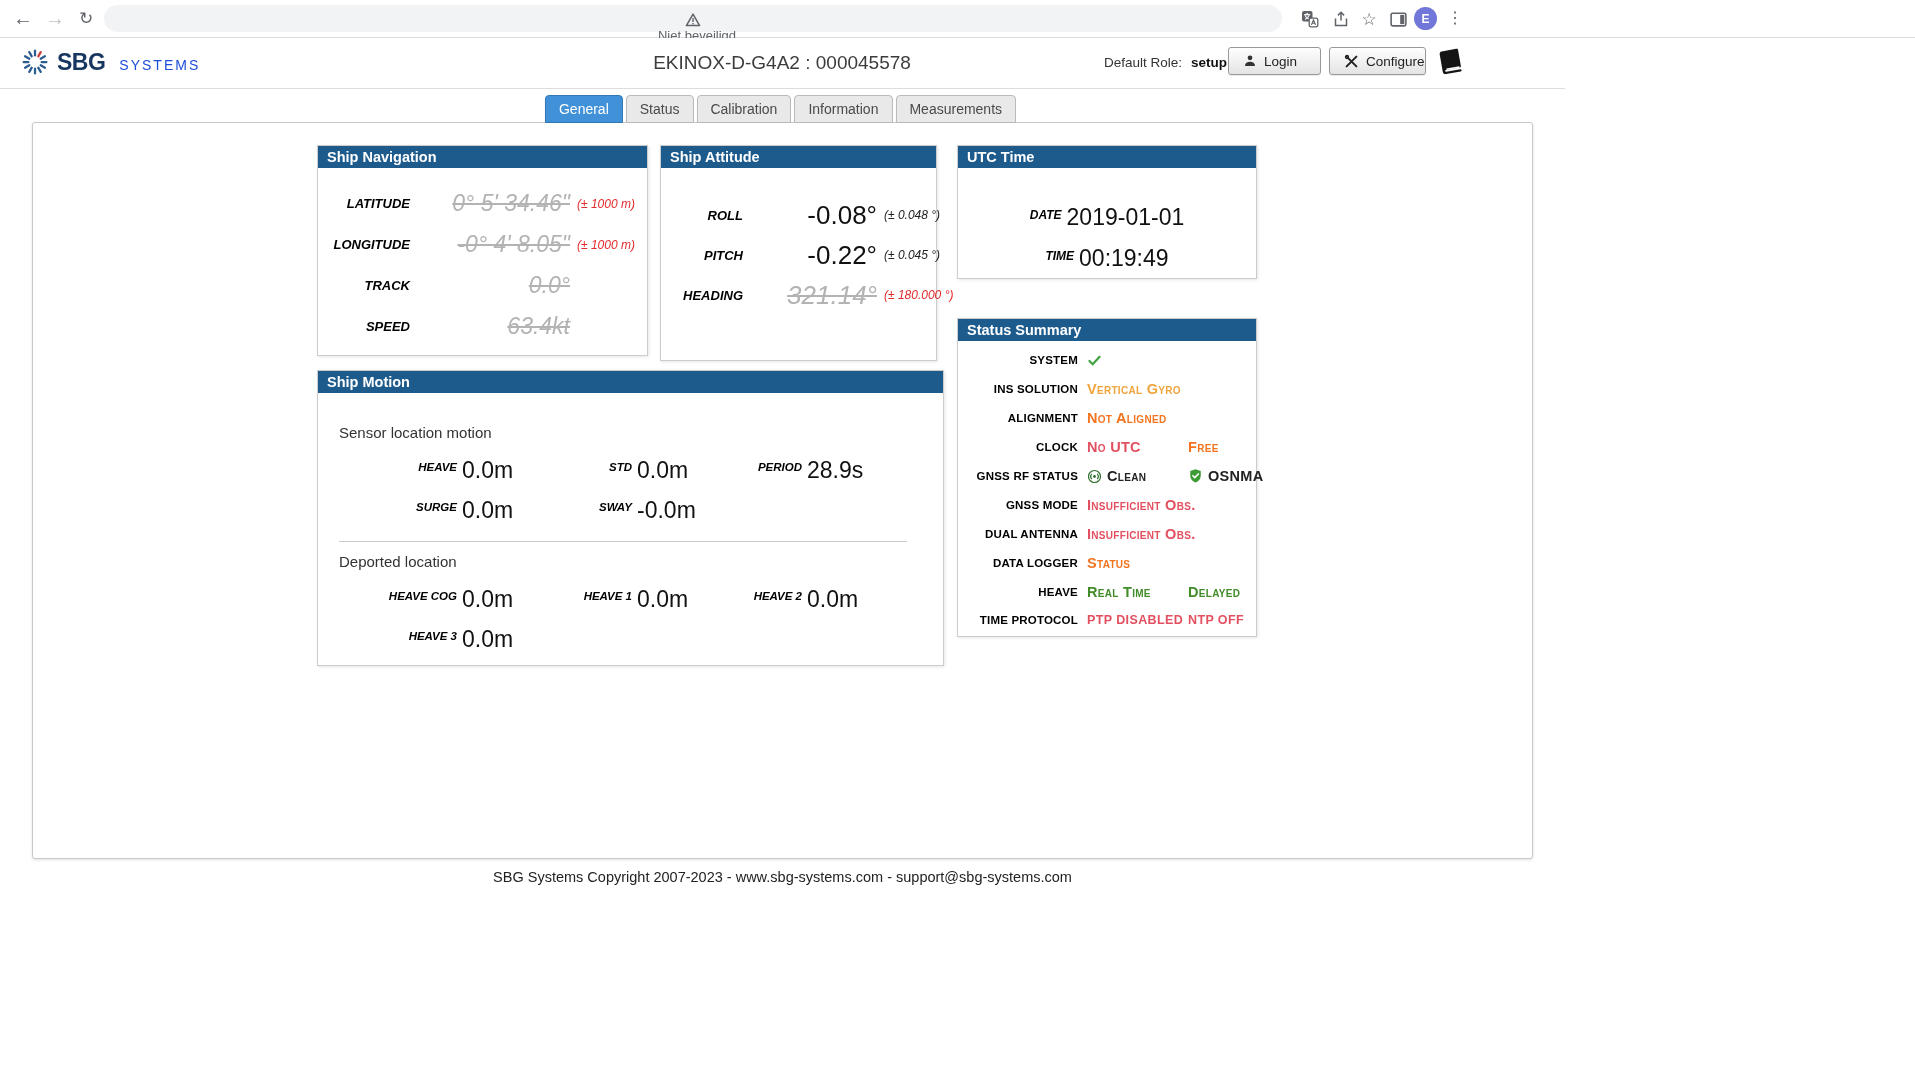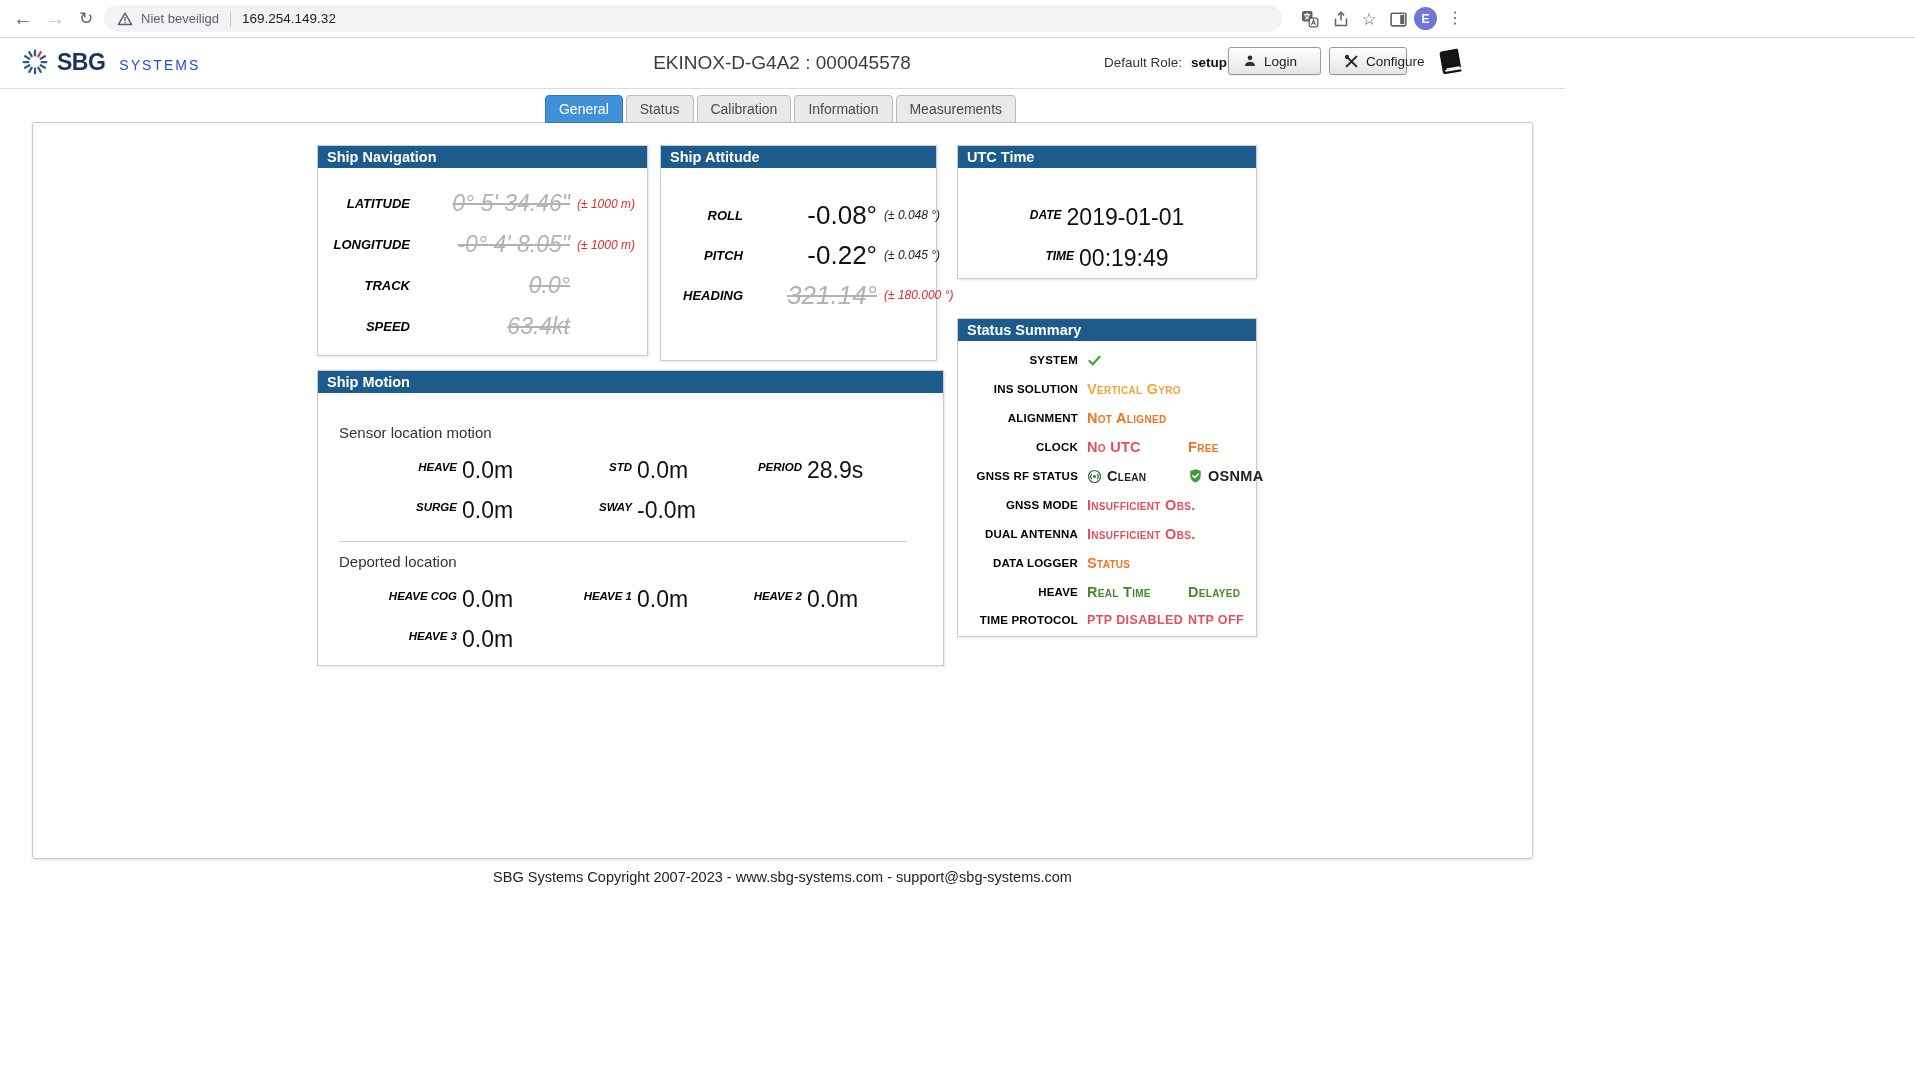--- a/index.html
+++ b/index.html
@@ -6,21 +6,21 @@
   body{font-family:"Liberation Sans",sans-serif;color:#222;}
   .stage{position:relative;width:1915px;height:1091px;overflow:hidden;background:#fff;}
 
   
   .chrome{position:absolute;left:0;top:0;width:100%;height:37px;background:#fff;border-bottom:1px solid #dadce0;}
   .navbtn{position:absolute;top:3px;width:30px;height:30px;display:flex;align-items:center;justify-content:center;
           font-size:20px;color:#5f6368;border-radius:50%;}
   .navbtn.fwd{color:#bdc1c6;}
   .navbtn.reload{font-size:17px;}
   .omnibox{position:absolute;left:104px;top:5px;width:1178px;height:27px;border-radius:14px;background:#f1f3f4;
-           display:flex;align-items:center;padding:7px 13px;box-sizing:border-box;}
+           display:flex;align-items:center;padding:7px 13px;box-sizing:border-box;flex-direction:column;}
   .sec-label{font-size:13px;color:#5f6368;margin-left:8px;}
   .omni-sep{width:1px;height:16px;background:#c6c9cc;margin:0 11px;}
   .omni-url{font-size:13.5px;color:#202124;}
   .chrome-ico{position:absolute;top:9px;width:20px;height:20px;display:flex;align-items:center;justify-content:center;color:#5f6368;}
   .star{font-size:17px;}
   .avatar{position:absolute;left:1414px;top:7px;width:23px;height:23px;border-radius:50%;background:#7077d8;color:#fff;
           font-size:12px;font-weight:bold;display:flex;align-items:center;justify-content:center;}
   .kebab{position:absolute;left:1447px;top:8px;font-size:16px;color:#5f6368;letter-spacing:0;}
 
   
@@ -28,21 +28,21 @@
   .logo{position:absolute;left:20px;top:9px;display:flex;align-items:center;}
   .logo-sbg{font-size:23px;font-weight:bold;color:#16355f;margin-left:7px;letter-spacing:-.5px;}
   .logo-sys{font-size:14px;color:#1d4ed8;letter-spacing:2px;margin-left:14px;padding-top:5px;}
   .apptitle{position:absolute;left:782px;top:14px;transform:translateX(-50%);font-size:19px;color:#3c3c3c;white-space:nowrap;}
   .role{position:absolute;left:1104px;top:17px;font-size:13.5px;color:#333;white-space:nowrap;}
   .role b{margin-left:9px;color:#111;}
   .btn{position:absolute;top:9px;height:28px;box-sizing:border-box;border:1px solid #989898;border-radius:3px;
        background:linear-gradient(#fefefe,#e4e4e4);display:flex;align-items:center;gap:7px;padding:0 14px;
        font-size:13.5px;color:#222;box-shadow:0 1px 1px rgba(0,0,0,.08);cursor:pointer;}
   .btn-login{left:1228px;width:93px;}
-  .btn-cfg{left:1329px;width:78px;}
+  .btn-cfg{left:1329px;width:97px;}
   .bookbtn{position:absolute;left:1434px;top:6px;width:32px;height:34px;display:flex;align-items:center;justify-content:center;cursor:pointer;}
 
   
   .tabs{position:absolute;left:782px;top:95px;transform:translateX(-50%);display:flex;z-index:3;}
   .tab{height:28px;box-sizing:border-box;display:flex;align-items:center;padding:0 13px;margin-right:3px;
        background:#e9e9e9;border:1px solid #b9b9b9;border-radius:4px 4px 0 0;font-size:14px;color:#4a4a4a;cursor:pointer;}
   .tab[data-active="true"]{background:#4191d9;border-color:#3077b4;color:#fff;}
 
   
   .outerbox{position:absolute;left:32px;top:122px;width:1501px;height:737px;background:#fff;border:1px solid #c9c9c9;

